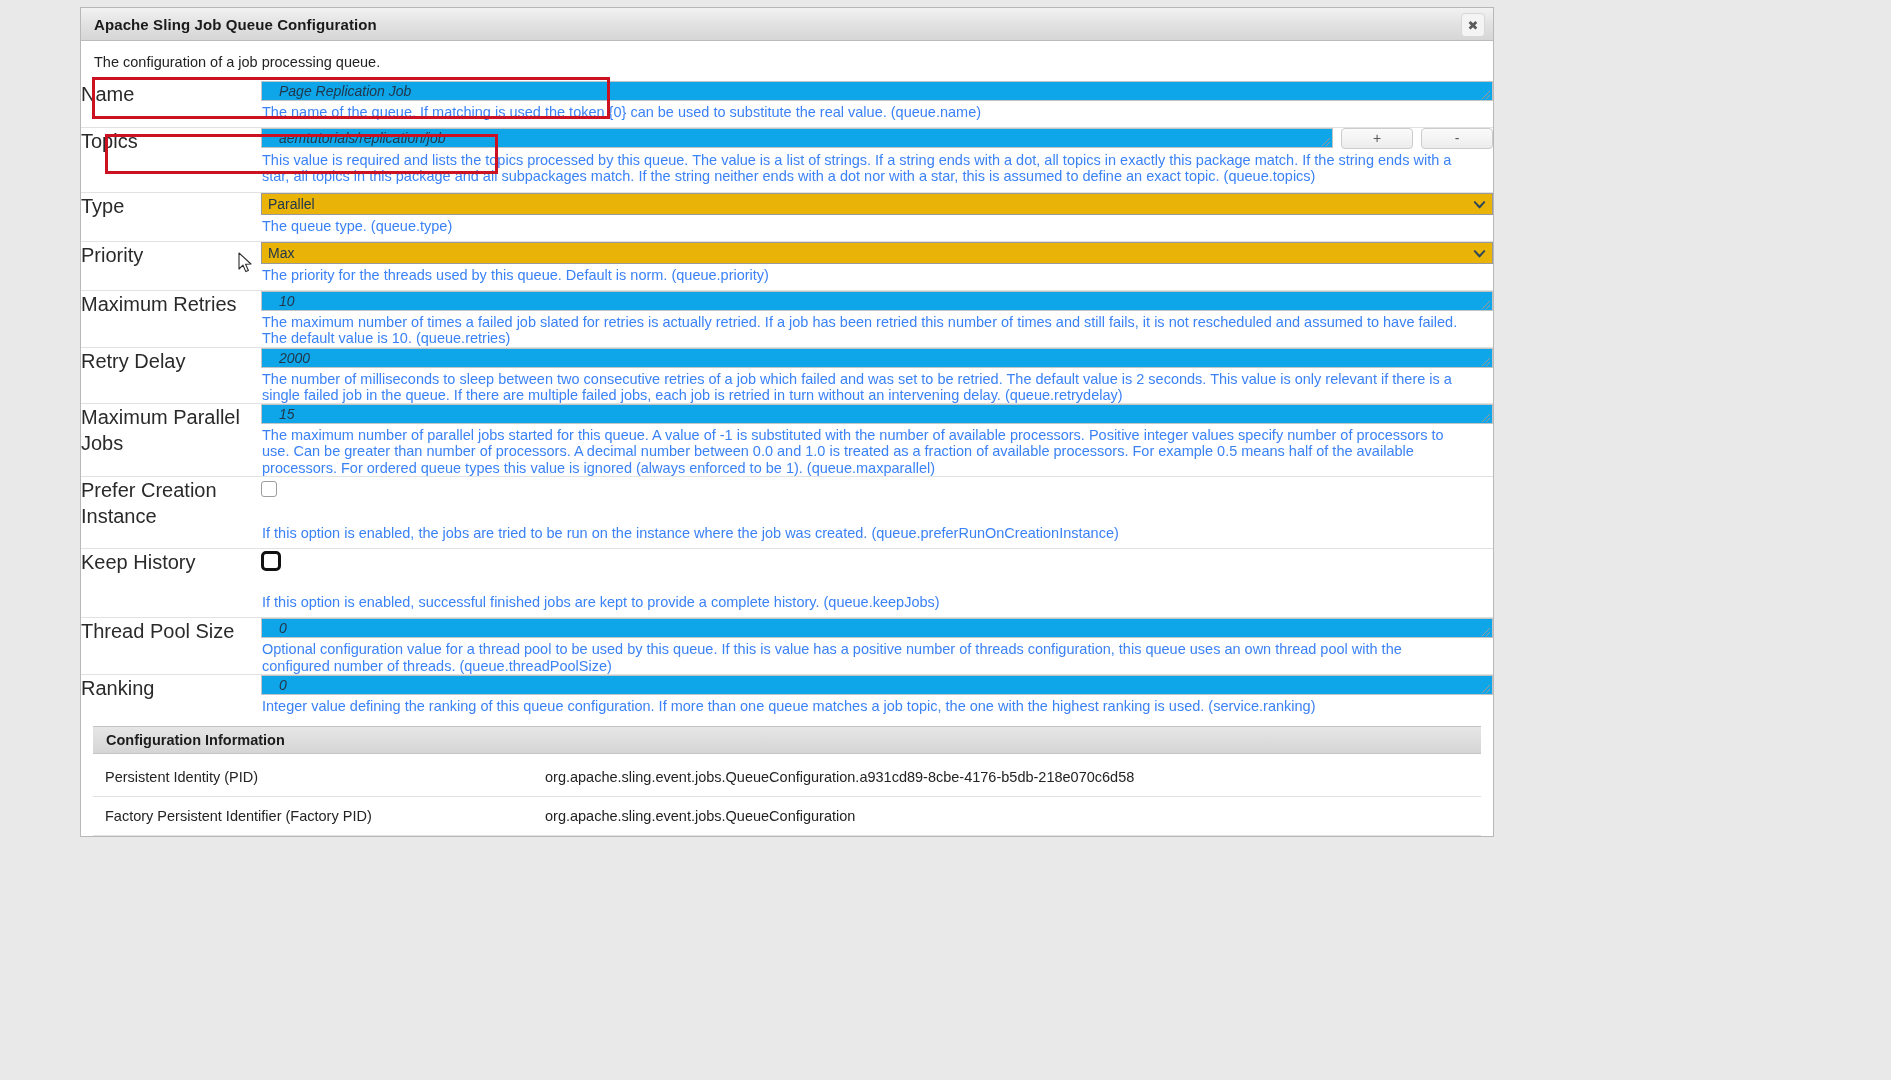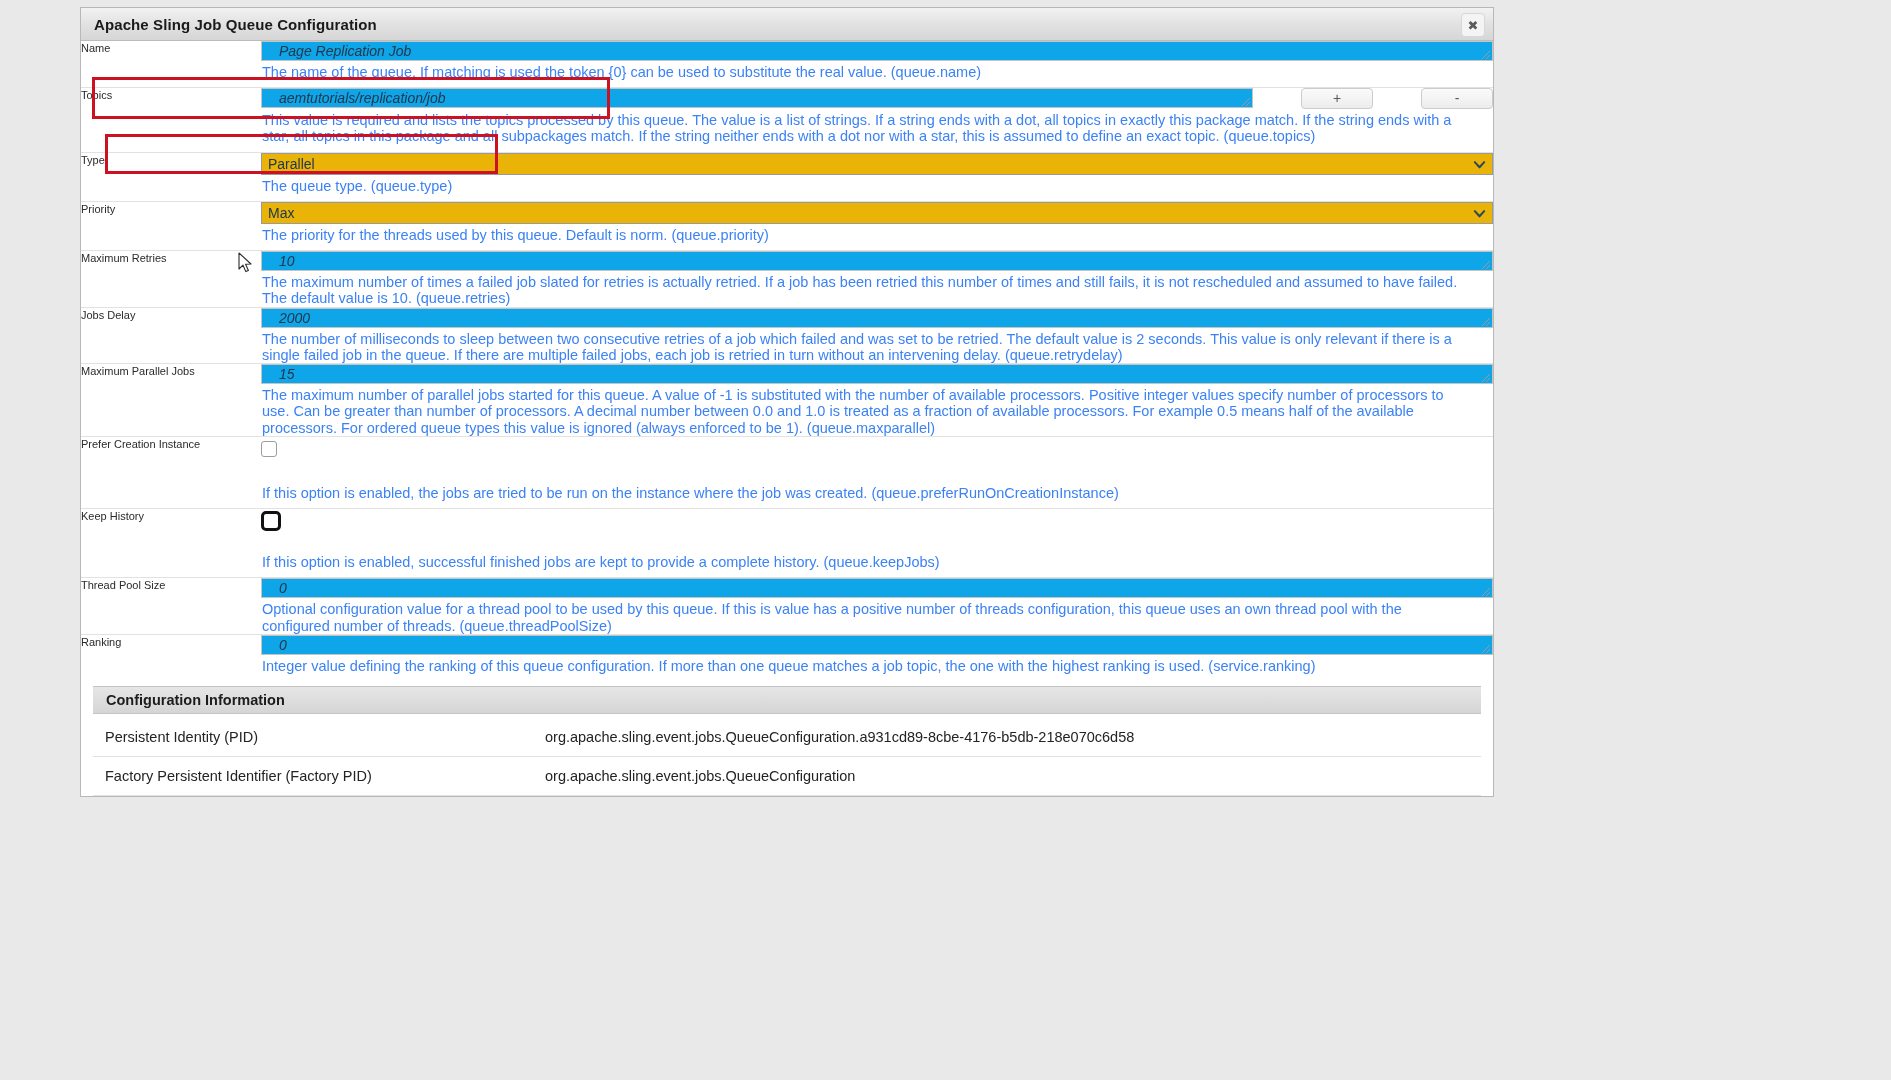--- a/index.html
+++ b/index.html
@@ -71,21 +71,21 @@
   }
   table.form > tbody > tr > td {
     vertical-align: top;
     padding: 0;
   }
   .row-sep > td { border-top: 1px solid #e2e2e2; }
 
   td.label-cell {
     width: 180px;
     padding: 9px 10px 0 24px;
-    font-size: 11px;
+    font-size: 20px;
     color: #2a2a2a;
     line-height: 1.30;
     box-sizing: border-box;
   }
   td.field-cell {
     padding: 6px 30px 5px 0;
     box-sizing: border-box;
   }
 
   
@@ -227,41 +227,42 @@
 </head>
 <body>
 
 <div class="dialog">
 
   <div class="titlebar">
     <span class="titlebar-text">Apache Sling Job Queue Configuration</span>
     <div class="close-btn">✖</div>
   </div>
 
+  <div class="intro">The configuration of a job processing queue.</div>
 
   <table class="form">
     <tbody>
 
       <tr>
         <td class="label-cell">Name</td>
         <td class="field-cell">
           <div class="txt-wrap">
             <textarea class="txt" rows="1" style="">Page Replication Job</textarea>
             <svg class="grip" viewBox="0 0 12 12">
               <path d="M11 3 L3 11 M11 7 L7 11" stroke="#9a9a9a" stroke-width="1" fill="none"></path>
             </svg>
           </div>
           <div class="desc">The name of the queue. If matching is used the token {0} can be used to substitute the real value. (queue.name)</div>
         </td>
       </tr>
 
       <tr class="row-sep">
         <td class="label-cell">Topics</td>
         <td class="field-cell">
-          <div style="display:flex; align-items:flex-start;gap:40px;">
+          <div style="display:flex; align-items:flex-start;">
             <div class="txt-wrap" style="flex:1;">
               <textarea class="txt" rows="1" style="">aemtutorials/replication/job</textarea>
               <svg class="grip" viewBox="0 0 12 12">
                 <path d="M11 3 L3 11 M11 7 L7 11" stroke="#9a9a9a" stroke-width="1" fill="none"></path>
               </svg>
             </div>
             <div class="plusminus">+</div>
             <div class="plusminus">-</div>
           </div>
           <div class="desc">This value is required and lists the topics processed by this queue. The value is a list of strings. If a string ends with a dot, all topics in exactly this package match. If the string ends with a star, all topics in this package and all subpackages match. If the string neither ends with a dot nor with a star, this is assumed to define an exact topic. (queue.topics)</div>
@@ -301,21 +302,21 @@
             <textarea class="txt" rows="1" style="">10</textarea>
             <svg class="grip" viewBox="0 0 12 12">
               <path d="M11 3 L3 11 M11 7 L7 11" stroke="#9a9a9a" stroke-width="1" fill="none"></path>
             </svg>
           </div>
           <div class="desc tall">The maximum number of times a failed job slated for retries is actually retried. If a job has been retried this number of times and still fails, it is not rescheduled and assumed to have failed. The default value is 10. (queue.retries)</div>
         </td>
       </tr>
 
       <tr class="row-sep">
-        <td class="label-cell">Jobs Delay</td>
+        <td class="label-cell">Retry Delay</td>
         <td class="field-cell">
           <div class="txt-wrap">
             <textarea class="txt" rows="1" style="">2000</textarea>
             <svg class="grip" viewBox="0 0 12 12">
               <path d="M11 3 L3 11 M11 7 L7 11" stroke="#9a9a9a" stroke-width="1" fill="none"></path>
             </svg>
           </div>
           <div class="desc tall">The number of milliseconds to sleep between two consecutive retries of a job which failed and was set to be retried. The default value is 2 seconds. This value is only relevant if there is a single failed job in the queue. If there are multiple failed jobs, each job is retried in turn without an intervening delay. (queue.retrydelay)</div>
         </td>
       </tr>

